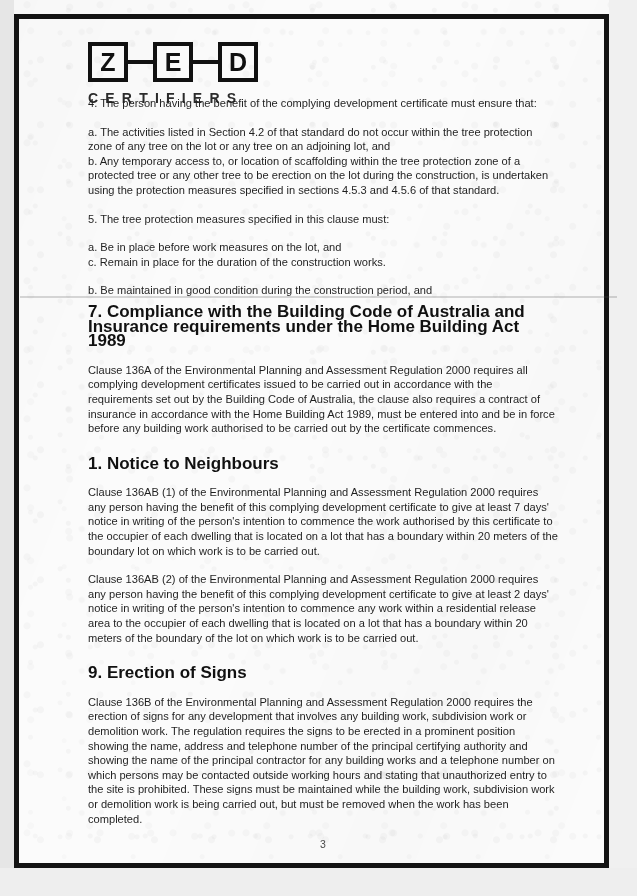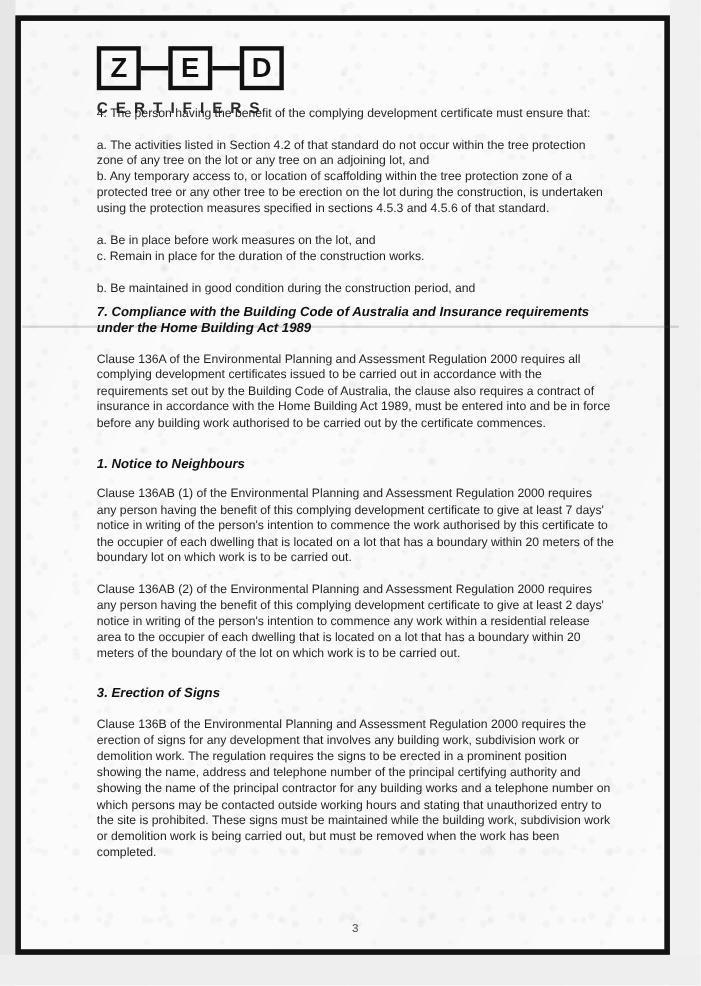--- a/index.html
+++ b/index.html
@@ -166,27 +166,26 @@
     color: #1f1f1f;
     margin: 0 0 14px 0;
     text-align: left;
     white-space: pre-line;
   }
   .doc-para.tight {
     margin-bottom: 0;
   }
   .doc-heading {
     font-family: "Liberation Sans", sans-serif;
-    font-size: 12px;
+    font-size: 17px;
     line-height: 14.6px;
     font-weight: bold;
     color: #111111;
     margin: 0 0 14px 0;
     white-space: pre-line;
-    font-style: italic;
   }
   .gap-sm { height: 7px; }
 
   
   #page-number {
     position: absolute;
     left: 0;
     top: 838px;
     width: 470px;
     text-align: center;
@@ -226,39 +225,40 @@
       <div id="brand-tagline">CERTIFIERS</div>
     </div>
 
     <div id="document-body">
 
       <p class="doc-para">4. The person having the benefit of the complying development certificate must ensure that:</p>
 
       <p class="doc-para tight">a. The activities listed in Section 4.2 of that standard do not occur within the tree protection zone of any tree on the lot or any tree on an adjoining lot, and</p>
       <p class="doc-para">b. Any temporary access to, or location of scaffolding within the tree protection zone of a protected tree or any other tree to be erection on the lot during the construction, is undertaken using the protection measures specified in sections 4.5.3 and 4.5.6 of that standard.</p>
 
+      <p class="doc-para">5. The tree protection measures specified in this clause must:</p>
 
       <p class="doc-para tight">a. Be in place before work measures on the lot, and</p>
       <p class="doc-para">c. Remain in place for the duration of the construction works.</p>
       <p class="doc-para tight">b. Be maintained in good condition during the construction period, and</p>
 
       <div class="gap-sm"></div>
 
       <h2 class="doc-heading">7. Compliance with the Building Code of Australia and Insurance requirements under the Home Building Act 1989</h2>
       <p class="doc-para">Clause 136A of the Environmental Planning and Assessment Regulation 2000 requires all complying development certificates issued to be carried out in accordance with the requirements set out by the Building Code of Australia, the clause also requires a contract of insurance in accordance with the Home Building Act 1989, must be entered into and be in force before any building work authorised to be carried out by the certificate commences.</p>
 
       <div class="gap-sm"></div>
 
       <h2 class="doc-heading">1. Notice to Neighbours</h2>
       <p class="doc-para">Clause 136AB (1) of the Environmental Planning and Assessment Regulation 2000 requires any person having the benefit of this complying development certificate to give at least 7 days' notice in writing of the person's intention to commence the work authorised by this certificate to the occupier of each dwelling that is located on a lot that has a boundary within 20 meters of the boundary lot on which work is to be carried out.</p>
       <p class="doc-para">Clause 136AB (2) of the Environmental Planning and Assessment Regulation 2000 requires any person having the benefit of this complying development certificate to give at least 2 days' notice in writing of the person's intention to commence any work within a residential release area to the occupier of each dwelling that is located on a lot that has a boundary within 20 meters of the boundary of the lot on which work is to be carried out.</p>
 
       <div class="gap-sm"></div>
 
-      <h2 class="doc-heading">3. Erection of Signs</h2>
+      <h2 class="doc-heading">9. Erection of Signs</h2>
       <p class="doc-para">Clause 136B of the Environmental Planning and Assessment Regulation 2000 requires the erection of signs for any development that involves any building work, subdivision work or demolition work. The regulation requires the signs to be erected in a prominent position showing the name, address and telephone number of the principal certifying authority and showing the name of the principal contractor for any building works and a telephone number on which persons may be contacted outside working hours and stating that unauthorized entry to the site is prohibited. These signs must be maintained while the building work, subdivision work or demolition work is being carried out, but must be removed when the work has been completed.</p>
 
     </div>
 
     <div id="page-number">3</div>
 
   </div>
 </div>
 
 </body></html>

